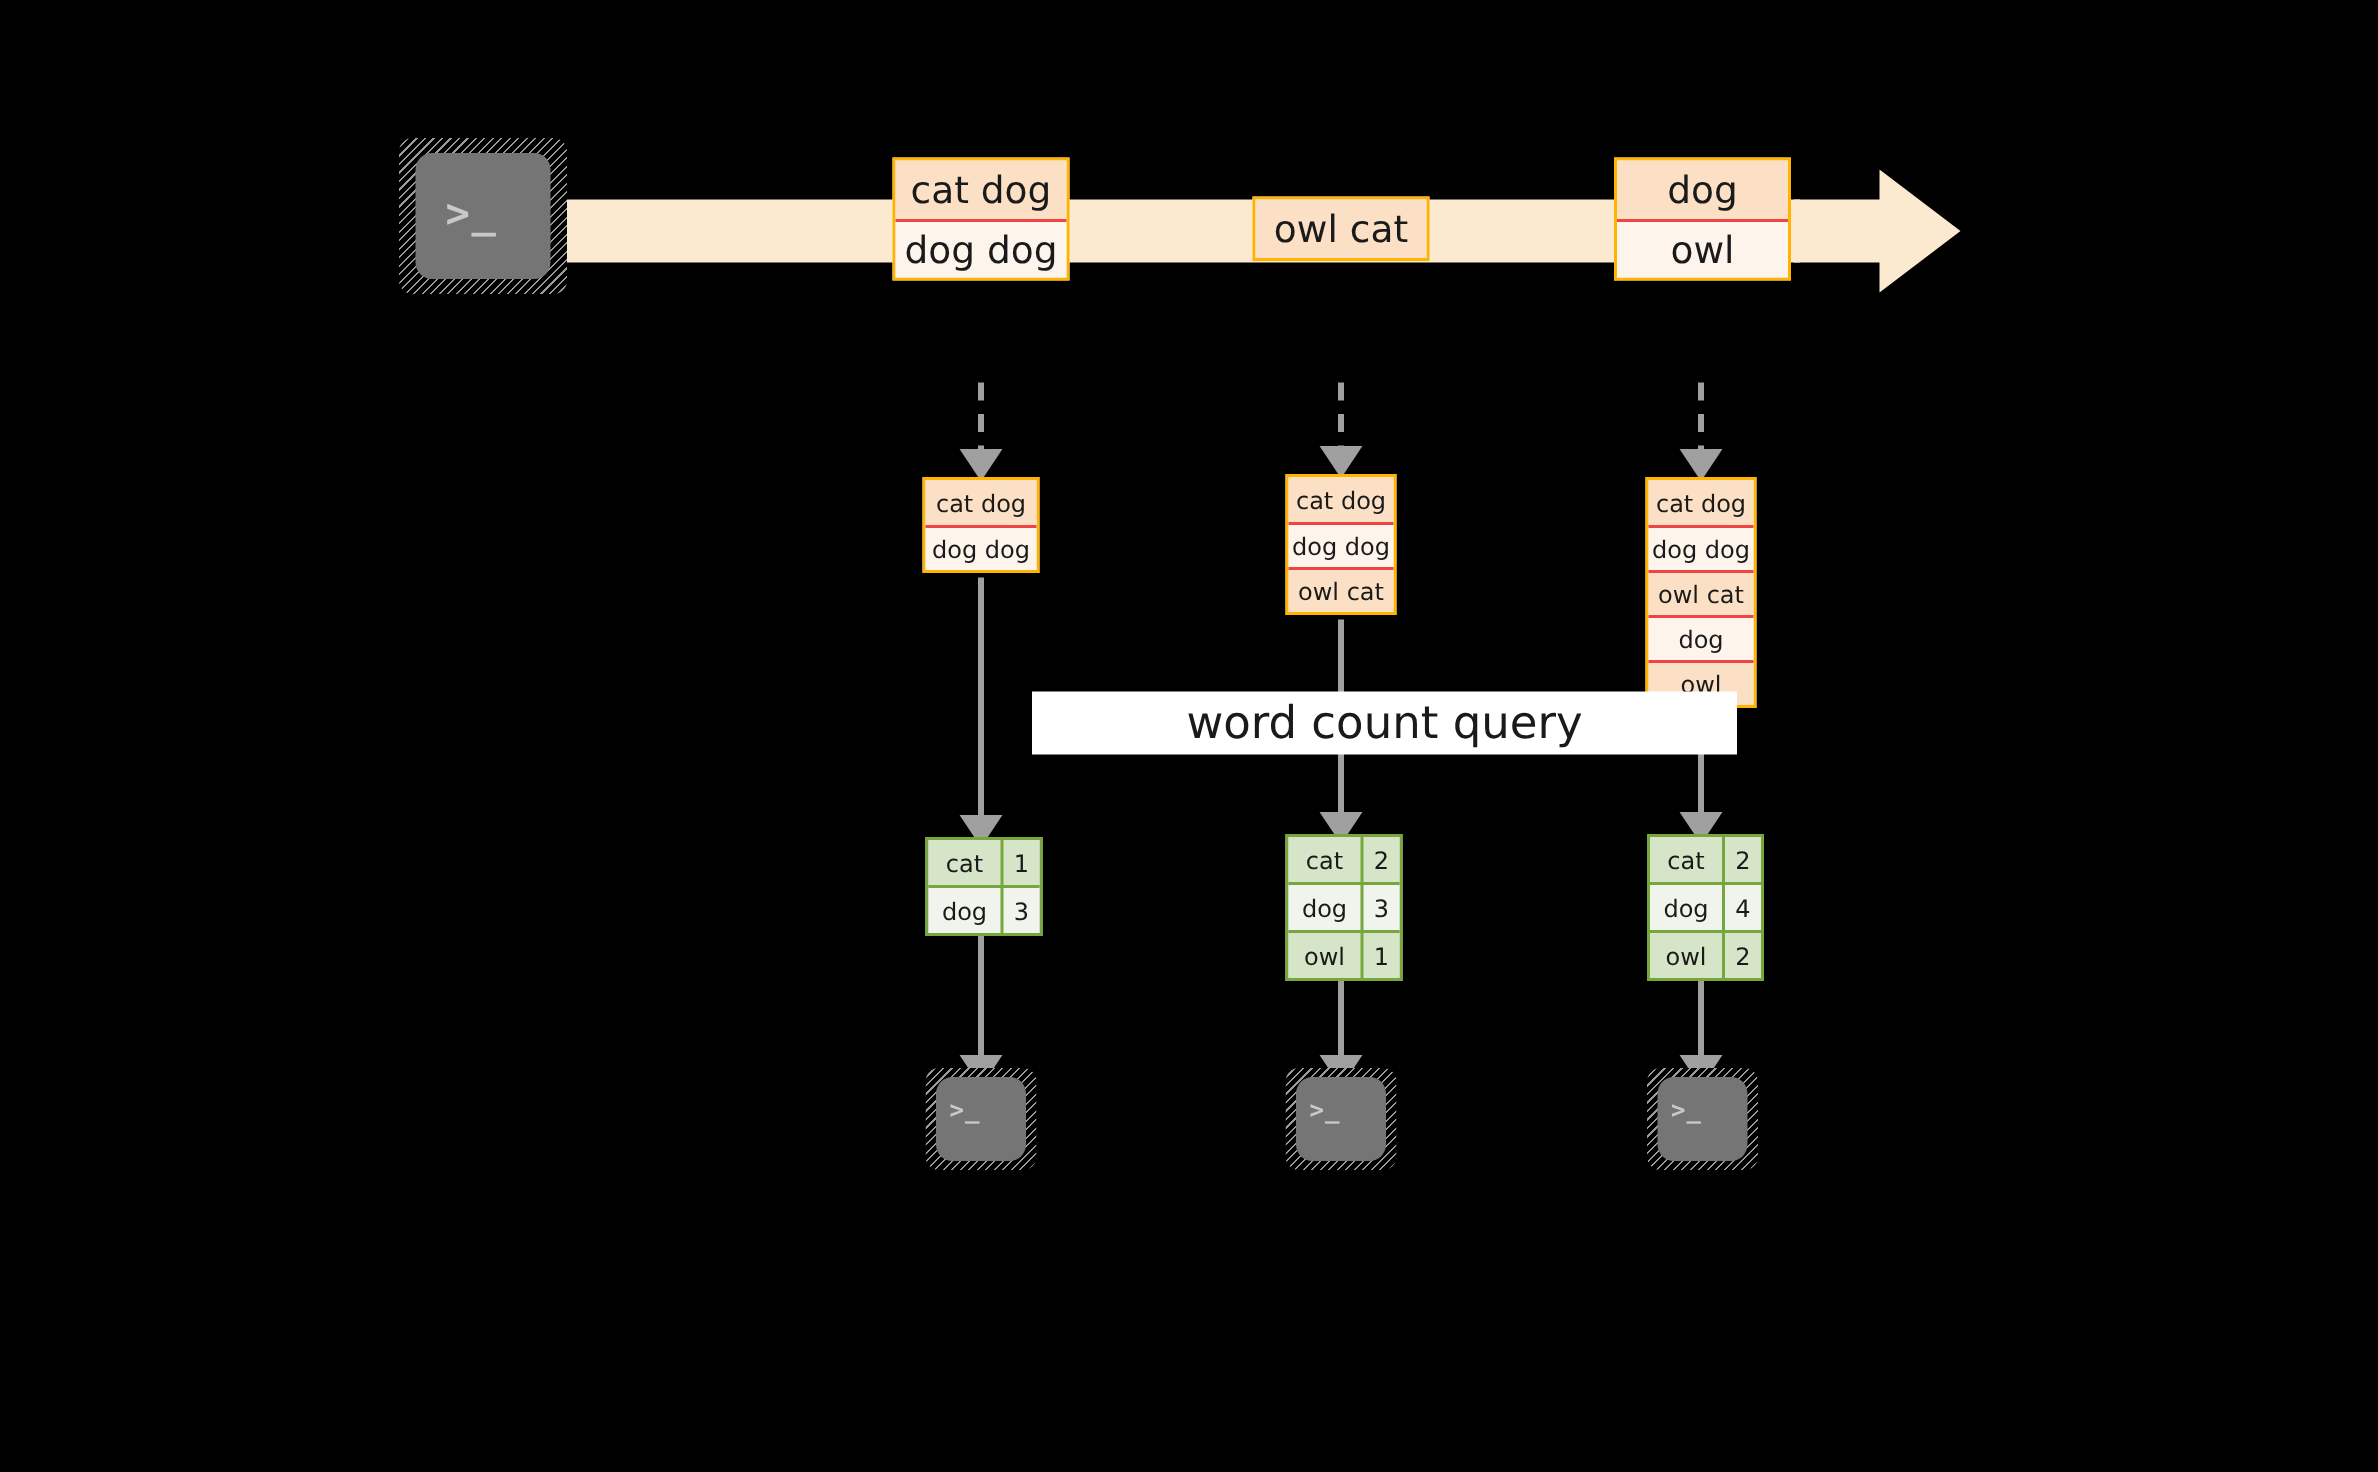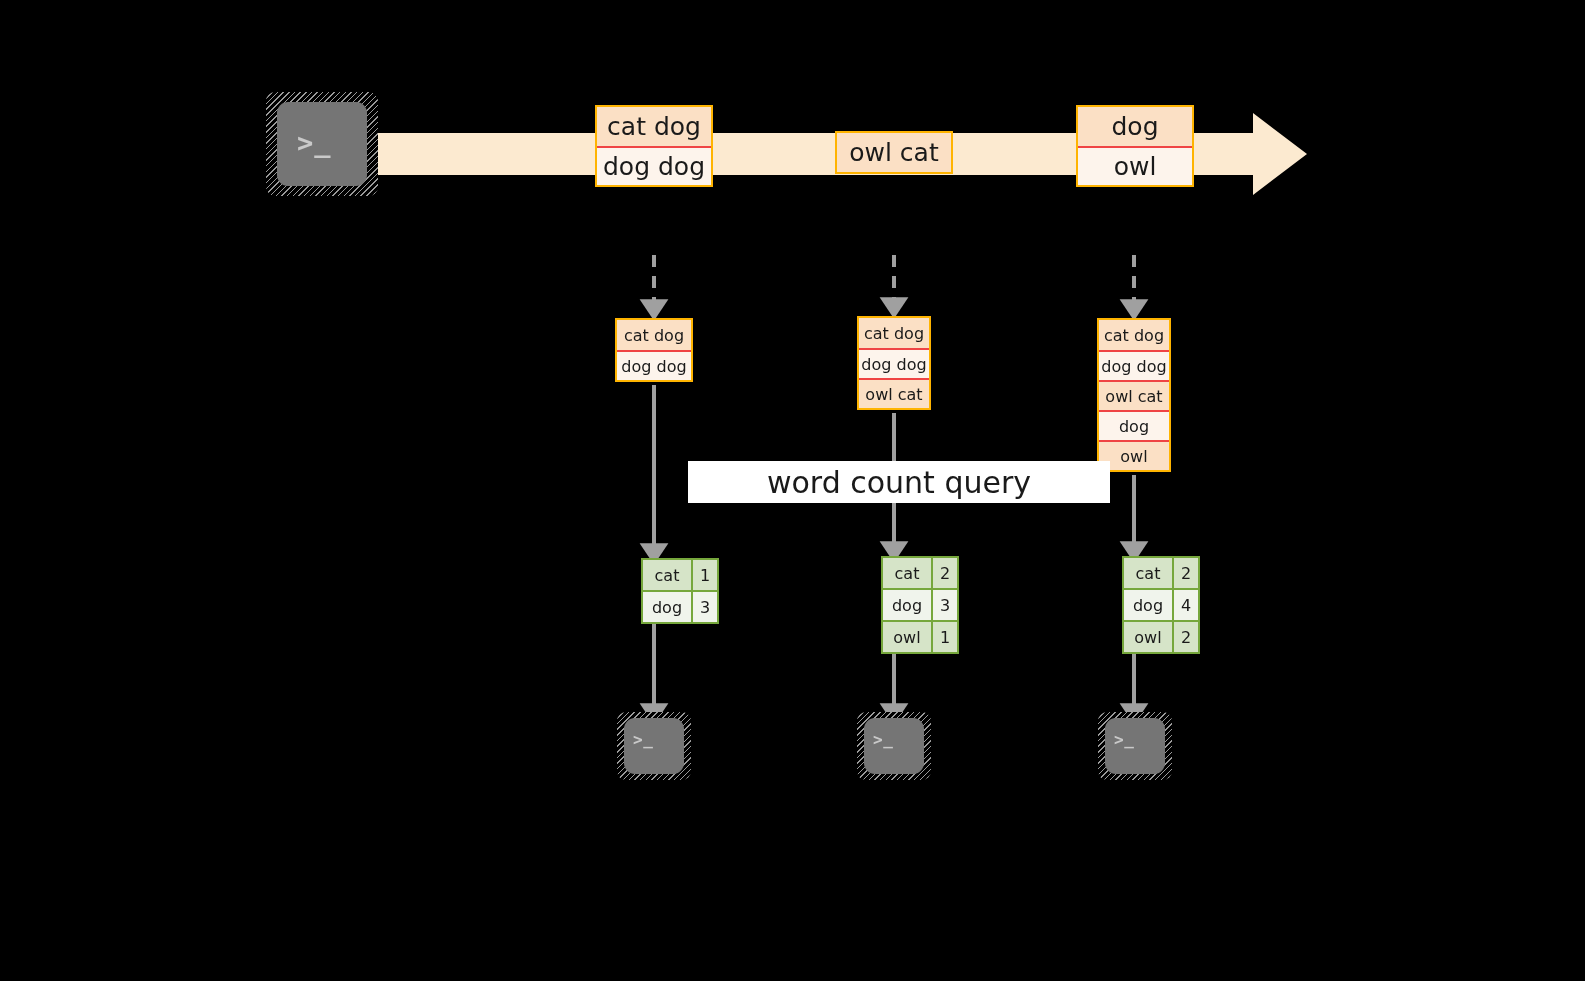--- a/index.html
+++ b/index.html
@@ -92,21 +92,20 @@
     height: 30px;
     font-size: 16px;
   }
 
   
   .gtable {
     position: absolute;
     box-sizing: border-box;
     border: 2px solid #76a73c;
     background: #eef3e8;
-    margin-left: 24px;
   }
   .gtable .grow {
     display: flex;
     height: 30px;
   }
   .gtable .grow + .grow { border-top: 2px solid #76a73c; }
   .gtable .gc {
     box-sizing: border-box;
     display: flex;
     align-items: center;
@@ -255,15 +254,15 @@
       <div class="gc count">2</div>
     </div>
   </div>
 
   <div class="term" style="left:1098px; top:712px; width:74px; height:68px;">
     <div class="hatch"></div>
     <div class="body" style="left:7px; top:6px; width:60px; height:56px;"></div>
     <div class="glyph" style="left:16px; top:20px; font-size:16px;">&gt;_</div>
   </div>
 
-  <div class="query-band" style="left:688px; top:461px; width:422px; height:42px;">word count query</div>
+  <div class="query-band" style="left:688px; top:461px; width:470px; height:42px;">word count query</div>
 
 </div>
 
 </body></html>

